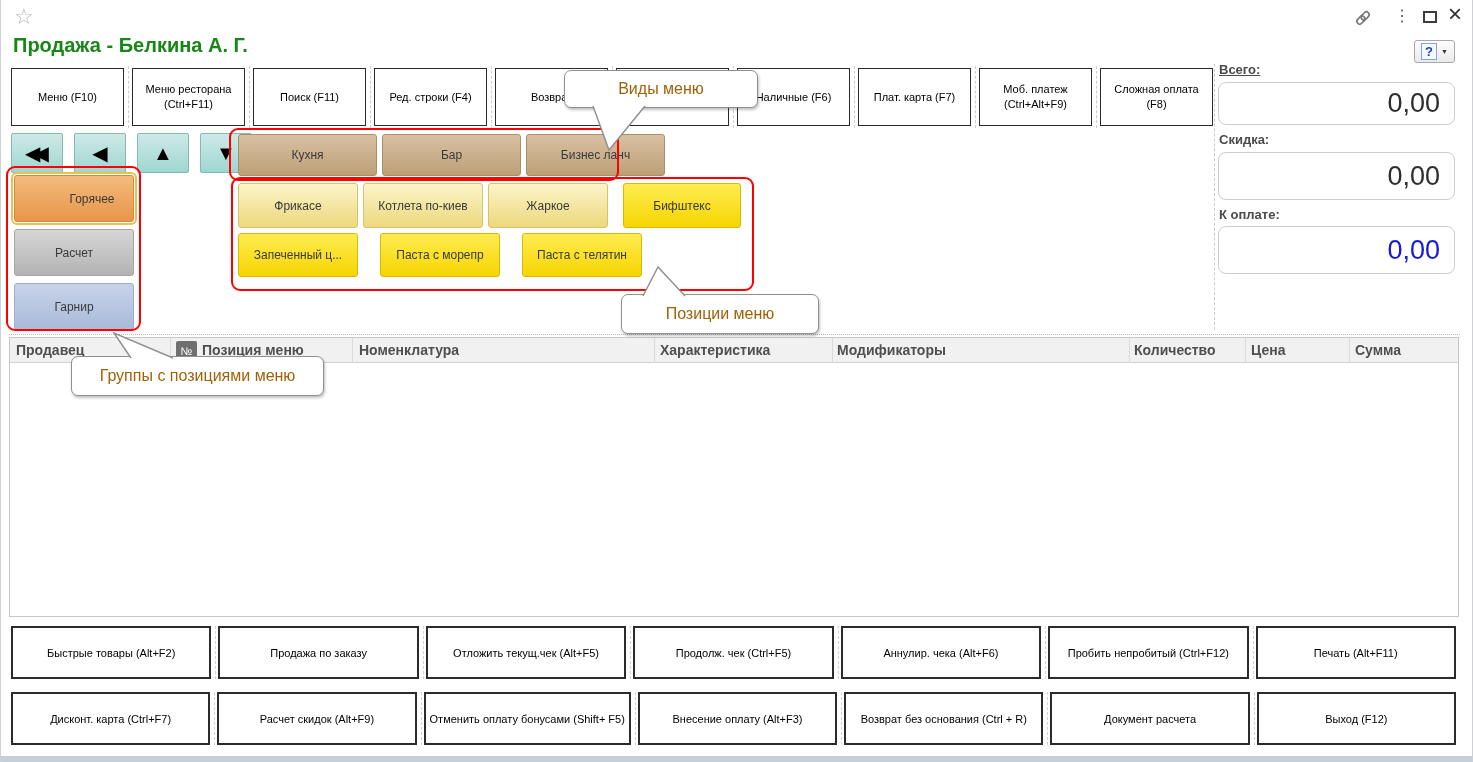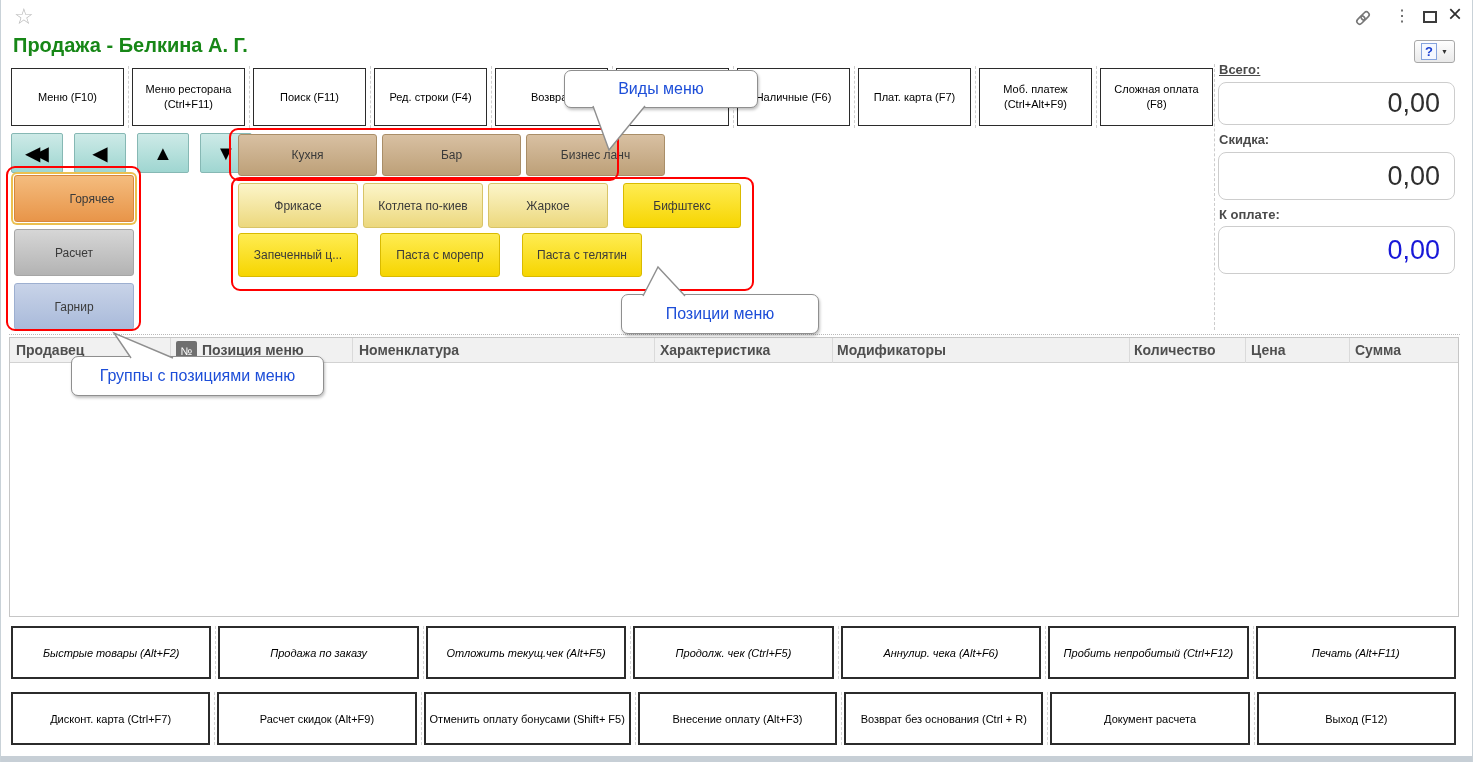--- a/index.html
+++ b/index.html
@@ -62,39 +62,39 @@
   .items1 { position:absolute; left:237px; top:183px; display:flex; gap:5px; }
   .items2 { position:absolute; left:237px; top:233px; display:flex; gap:22px; }
   .items1 .cbtn { width:120px; height:45px; }
   .items2 .cbtn { width:120px; height:44px; }
   .i-pale { background:linear-gradient(#fcf5c9,#ecd87d); border:1px solid #d8c468;text-align:center; }
   .i-bright { background:linear-gradient(#ffec52,#f6d500); border:1px solid #d9ba00; }
   .i-gap { margin-left:10px; width:118px !important; }
 
   
   .callout { position:absolute; background:#fff; border:1px solid #8f8f8f; border-radius:7px;
-             display:flex; align-items:center; justify-content:center; font-size:16px; color:#1d4ed8;
+             display:flex; align-items:center; justify-content:center; font-size:16px; color:#a16207;
              box-shadow:1px 2px 3px rgba(0,0,0,0.25); z-index:30; }
   .tail { position:absolute; z-index:31; }
 
   
   .table { position:absolute; left:8px; top:337px; width:1450px; height:280px; border:1px solid #c6c6c6; background:#fff; }
   .thead { position:absolute; left:0; top:0; right:0; height:25px; background:#f1f1f1; border-bottom:1px solid #d2d2d2; }
   .th { position:absolute; top:4px; font-weight:bold; font-size:14px; color:#4f4f4f; white-space:nowrap; }
   .colsep { position:absolute; top:0; height:25px; border-left:1px solid #dadada; }
   .numbadge { position:absolute; left:166px; top:3px; width:21px; height:19px; background:#6f6f6f; color:#fff;
               font-size:11px; display:flex; align-items:center; justify-content:center; border-radius:2px; }
   .tbody { position:absolute; left:0; top:25px; right:0; bottom:0; background:#fff; }
 
   
   .brow { position:absolute; left:10px; width:1445px; display:flex; gap:7px; }
   .brow .btn { flex:1; height:53px; font-size:11px; border-width:2px; white-space:nowrap; position:relative; }
   .brow .btn:not(:first-child)::before { content:""; position:absolute; left:-5px; top:-2px; bottom:-2px;
         border-left:1px dashed #d5d5d5; }
-  .row1 { top:626px;font-style:italic; } .row2 { top:692px; }
+  .row1 { top:626px; } .row2 { top:692px; }
 
   .bottomstrip { position:absolute; left:0; top:756px; width:100%; height:6px; background:#c7cfd6; }
 </style>
 </head>
 <body>
 
 <div class="screen">
 
   <div class="star">☆</div>
   <div class="linkicon">

